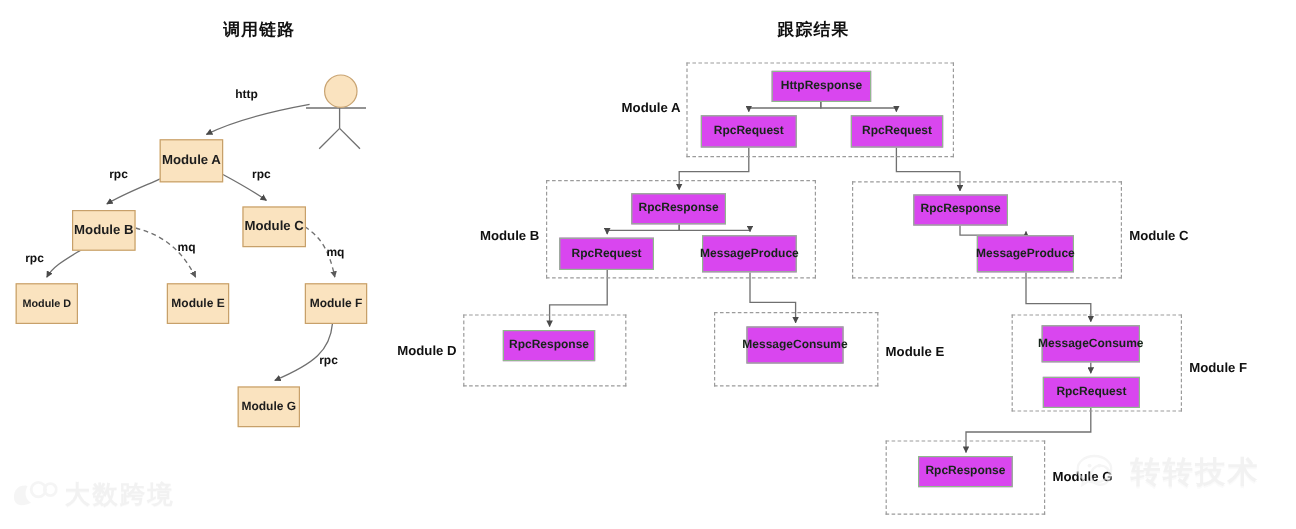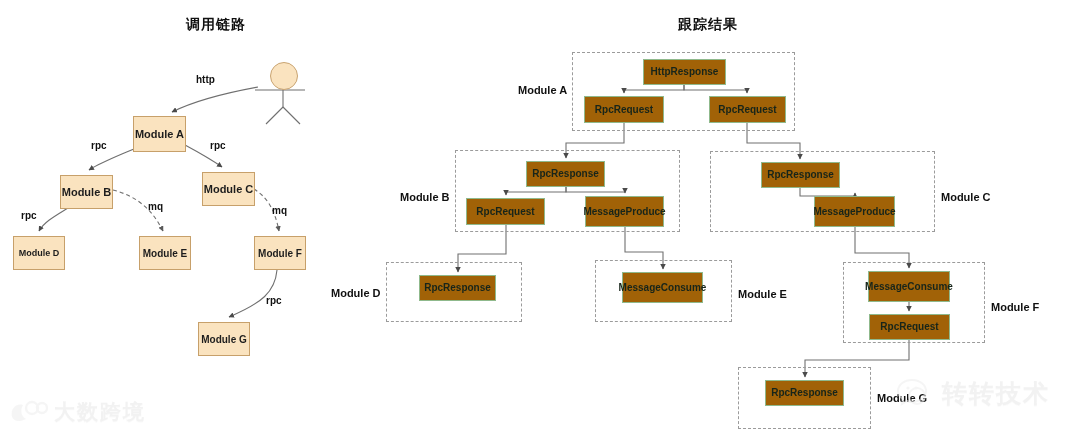--- a/index.html
+++ b/index.html
@@ -8,21 +8,21 @@
   .stage{position:absolute;left:0;top:0;width:1080px;height:441px;}
   svg.edges{position:absolute;left:0;top:0;width:1080px;height:441px;pointer-events:none;}
 
   .title{position:absolute;font-weight:bold;font-size:14px;color:#111;
          letter-spacing:1px;white-space:nowrap;margin-left:42px;}
 
   .obox{position:absolute;background:#fae3bf;border:1px solid #c7a06a;
         display:flex;align-items:center;justify-content:center;
         font-weight:bold;color:#1d1d1d;box-sizing:border-box;text-align:center;}
 
-  .gbox{position:absolute;background:#a16207;border:1px solid #8fb98c;
+  .gbox{position:absolute;background:#d946ef;border:1px solid #8fb98c;
         display:flex;align-items:center;justify-content:center;
         font-weight:bold;font-size:10px;color:#17251a;box-sizing:border-box;
         text-align:center;line-height:12px;padding:0 3px;}
 
   .group{position:absolute;border:1px dashed #9b9b9b;box-sizing:border-box;background:transparent;}
   .glabel{position:absolute;font-weight:bold;font-size:11px;color:#101010;white-space:nowrap;}
 
   .elabel{position:absolute;font-weight:bold;font-size:10px;color:#111;white-space:nowrap;}
 
   .actor-head{position:absolute;border-radius:50%;background:#fae3bf;border:1px solid #c9a472;}
@@ -30,21 +30,21 @@
   .wm{position:absolute;opacity:.55;pointer-events:none;}
   .wm-text{font-weight:bold;color:#e8e8e8;white-space:nowrap;
            text-shadow:0 1px 0 #f7f7f7;}
 </style>
 </head>
 <body>
 
 <div class="stage">
 
   <div class="title" style="left:144px;top:16px;">调用链路</div>
-  <div class="title" style="left:636px;top:16px;">跟踪结果</div>
+  <div class="title" style="left:606px;top:16px;">跟踪结果</div>
 
   <svg class="edges" viewBox="0 0 1080 441">
     <defs>
       <marker id="arw" viewBox="0 0 10 10" refX="9" refY="5" markerWidth="5" markerHeight="5" orient="auto-start-reverse">
         <path d="M 0 0 L 10 5 L 0 10 z" fill="#4a4a4a"></path>
       </marker>
       <marker id="arwd" viewBox="0 0 10 10" refX="9" refY="5" markerWidth="5" markerHeight="5" orient="auto-start-reverse">
         <path d="M 0 0 L 10 5 L 0 10 z" fill="#5a5a5a"></path>
       </marker>
     </defs>

